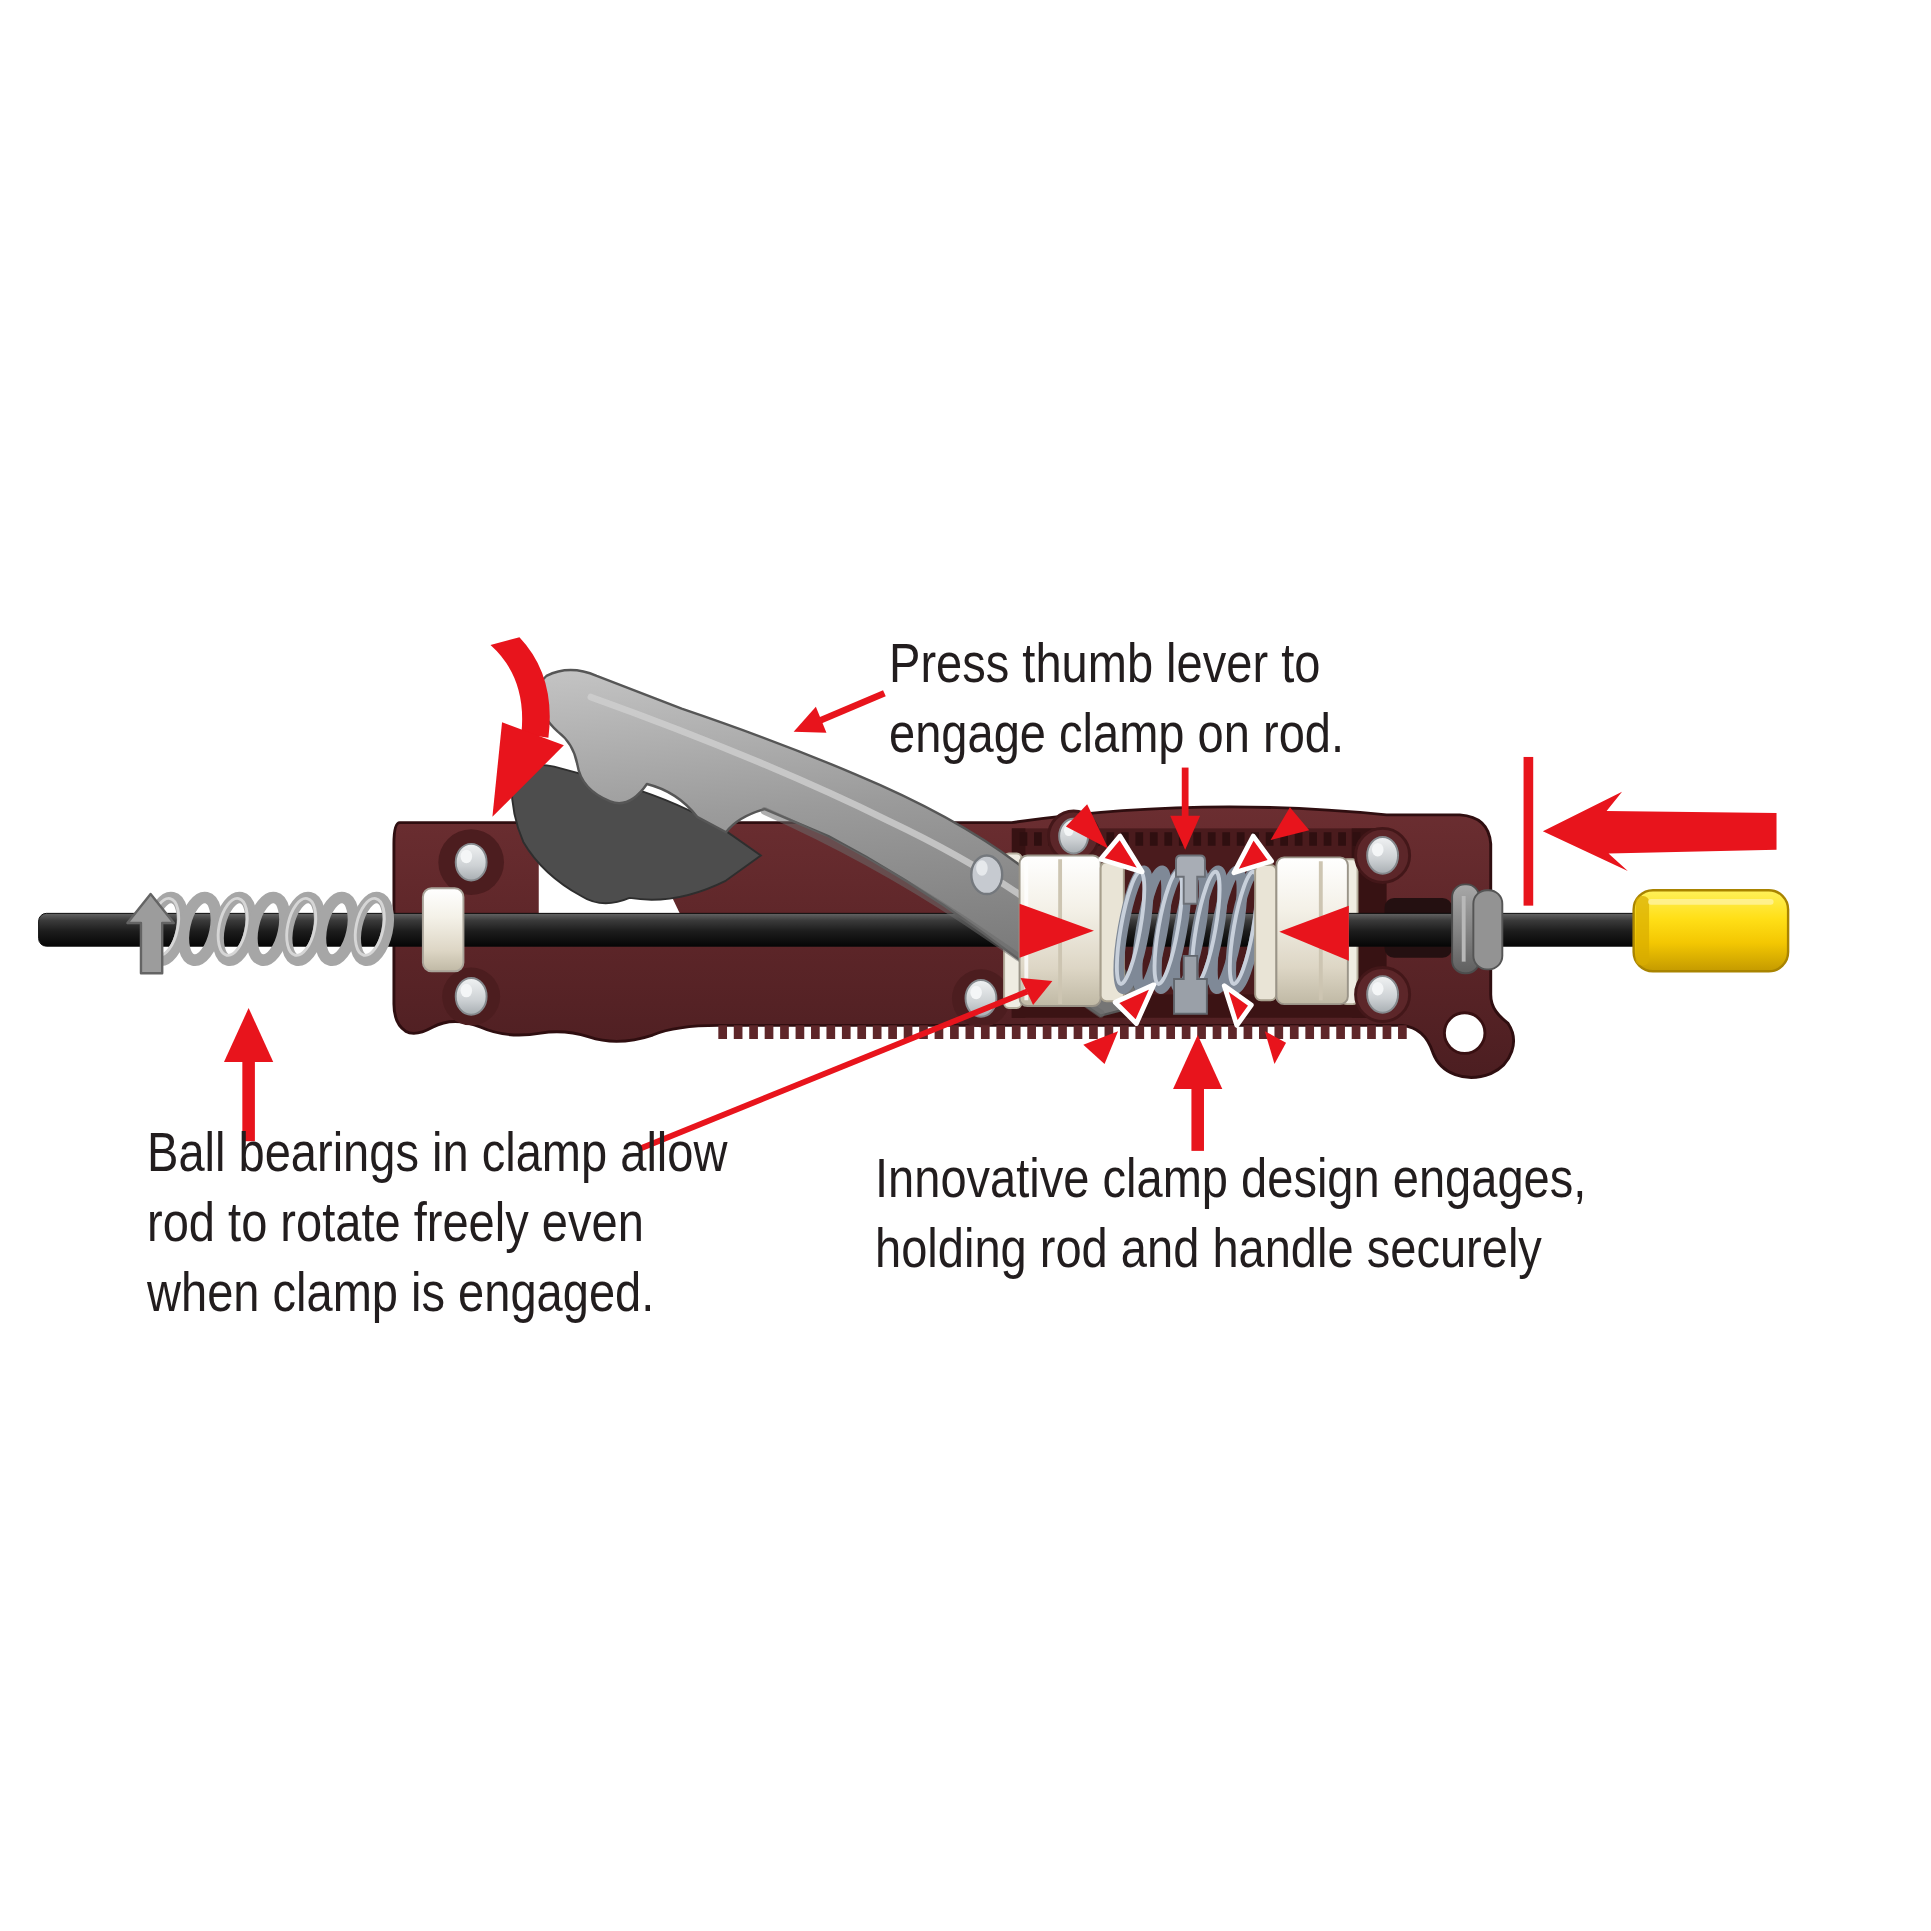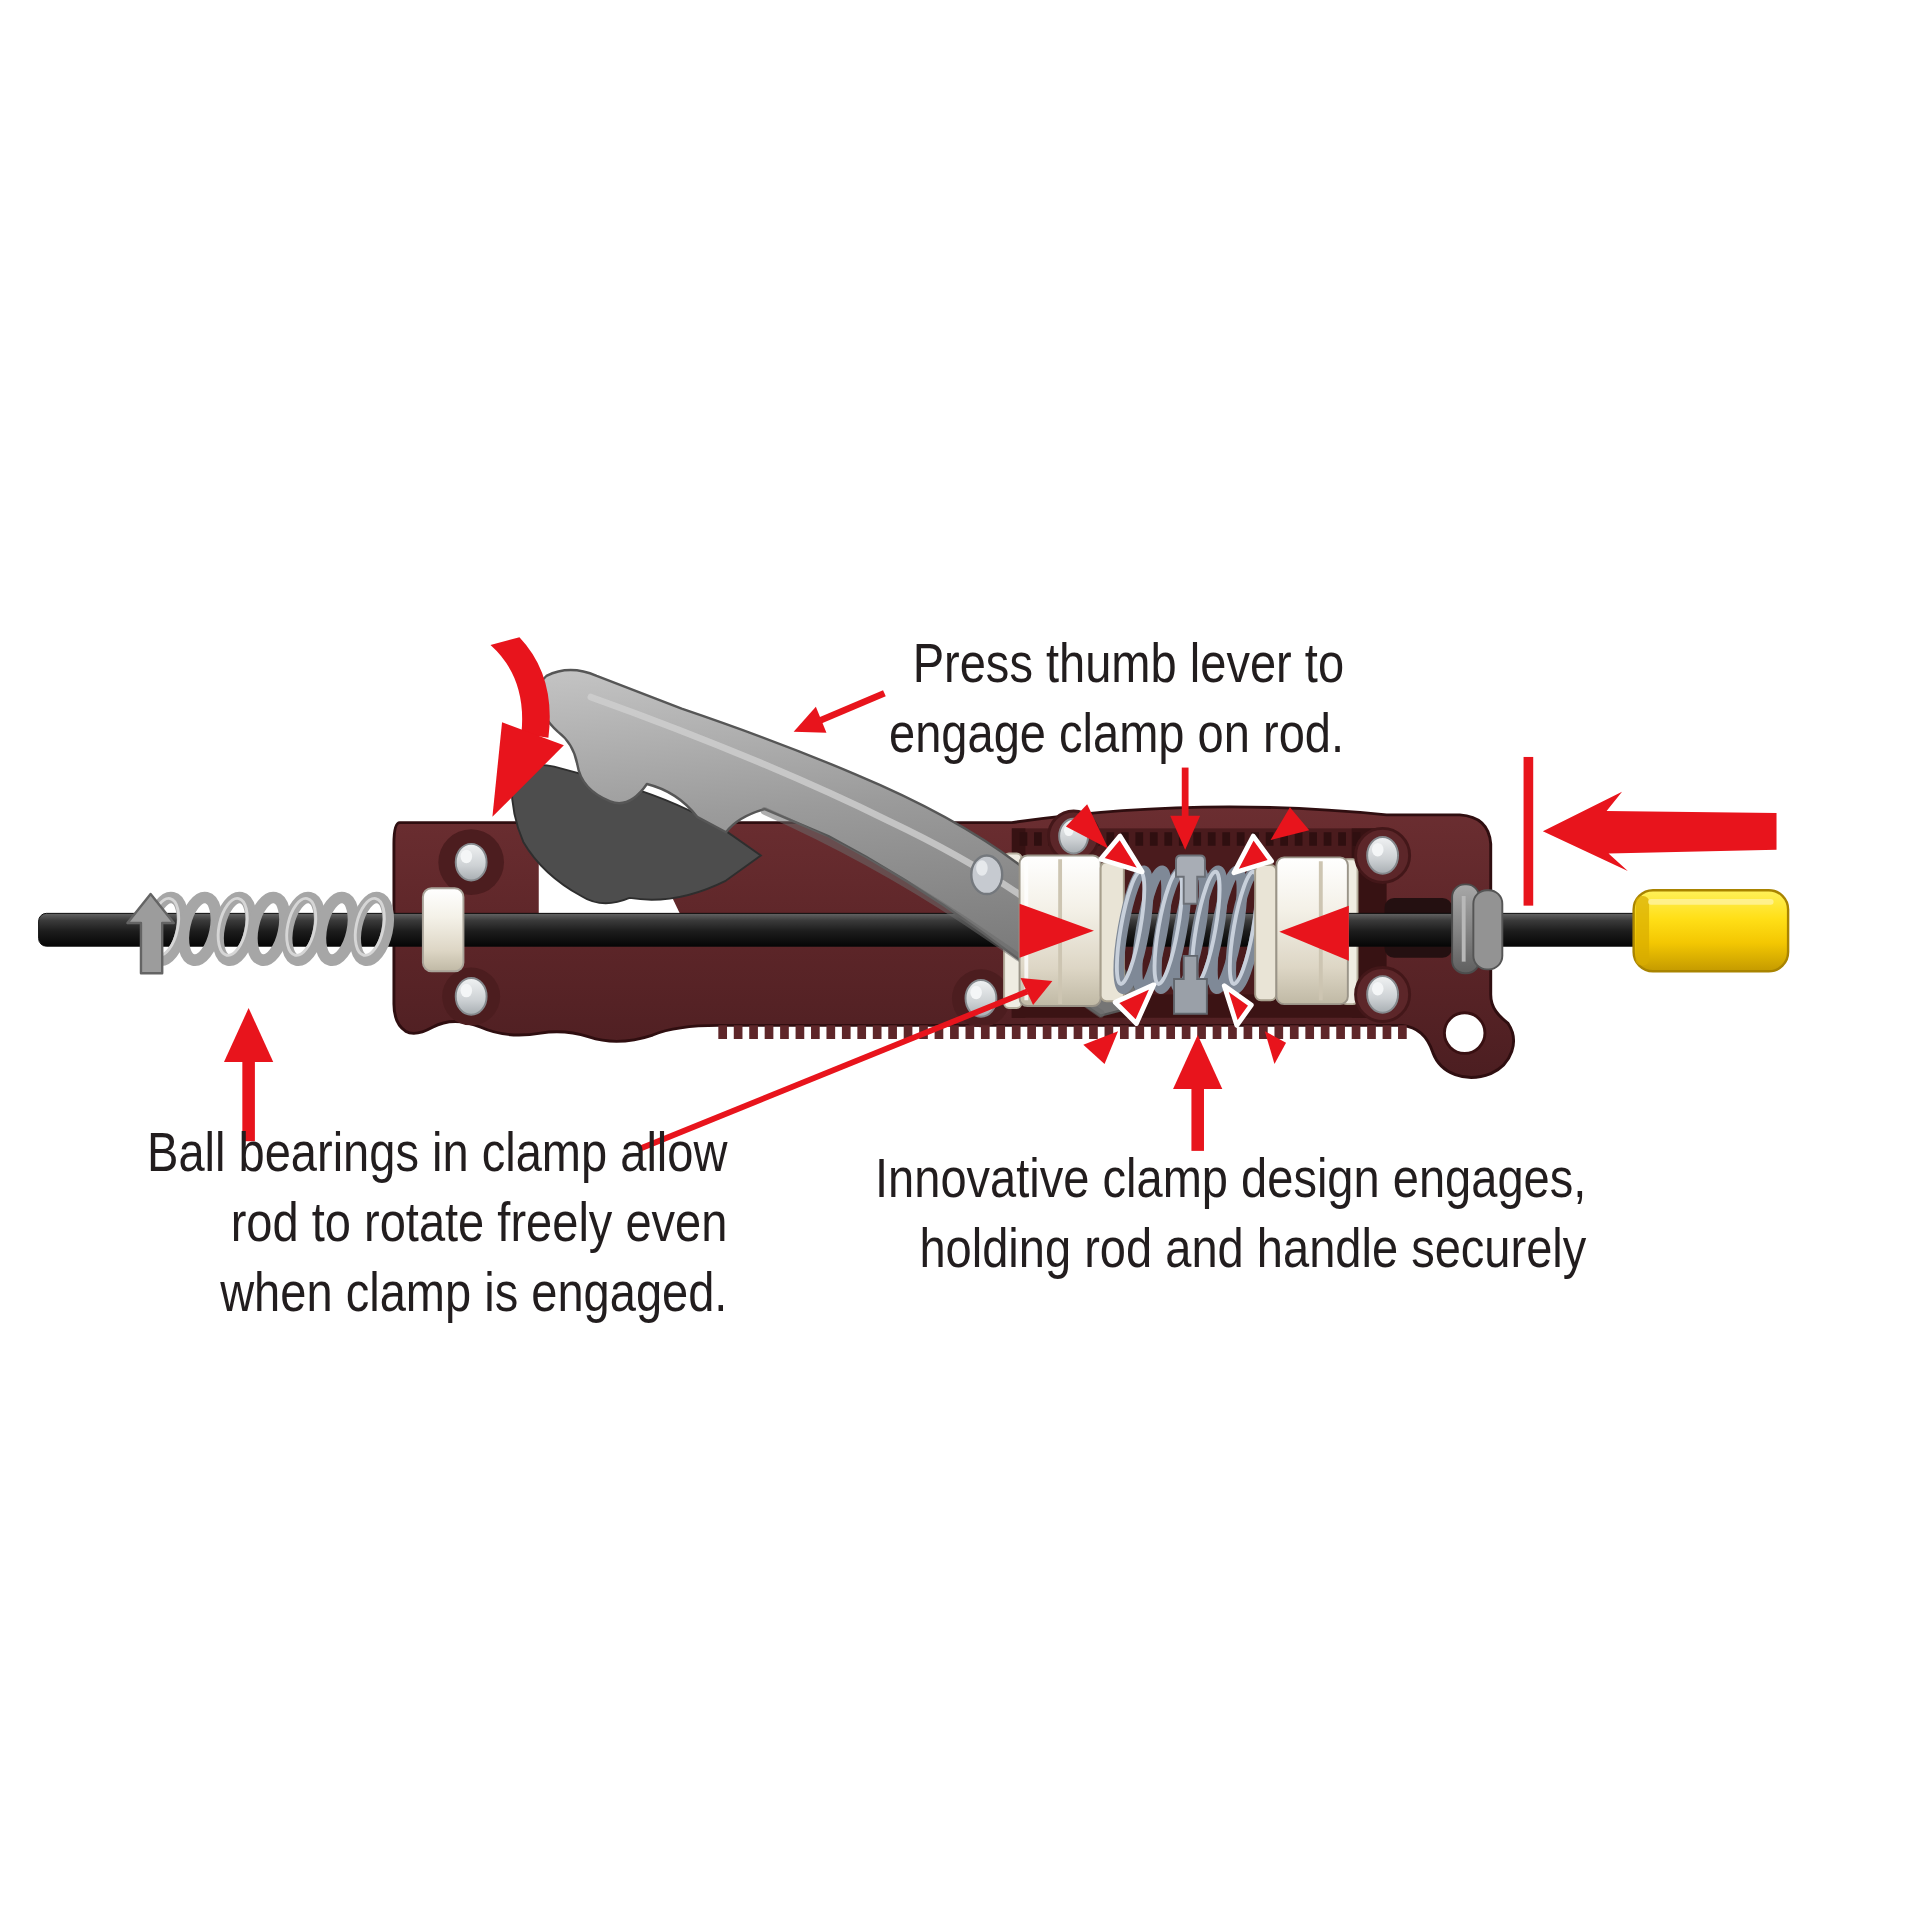--- a/index.html
+++ b/index.html
@@ -1,17 +1,17 @@
 <!DOCTYPE html>
 <html><head>
 <meta charset="utf-8">
 <style>
   html,body{margin:0;padding:0;background:#ffffff;}
   .stage{position:relative;width:1931px;height:1931px;background:#ffffff;overflow:hidden;
-         font-family:"Liberation Sans",sans-serif;text-align:right;}
+         font-family:"Liberation Sans",sans-serif;}
   .diagram-svg{position:absolute;left:0;top:0;width:1931px;height:1931px;}
   .label{position:absolute;color:#221d1e;font-size:56px;line-height:70px;font-weight:400;
          transform:scaleX(.84);transform-origin:left top;white-space:nowrap;}
   .label .line{display:block;}
 </style>
 </head>
 <body>
 
 <div class="stage">
 

